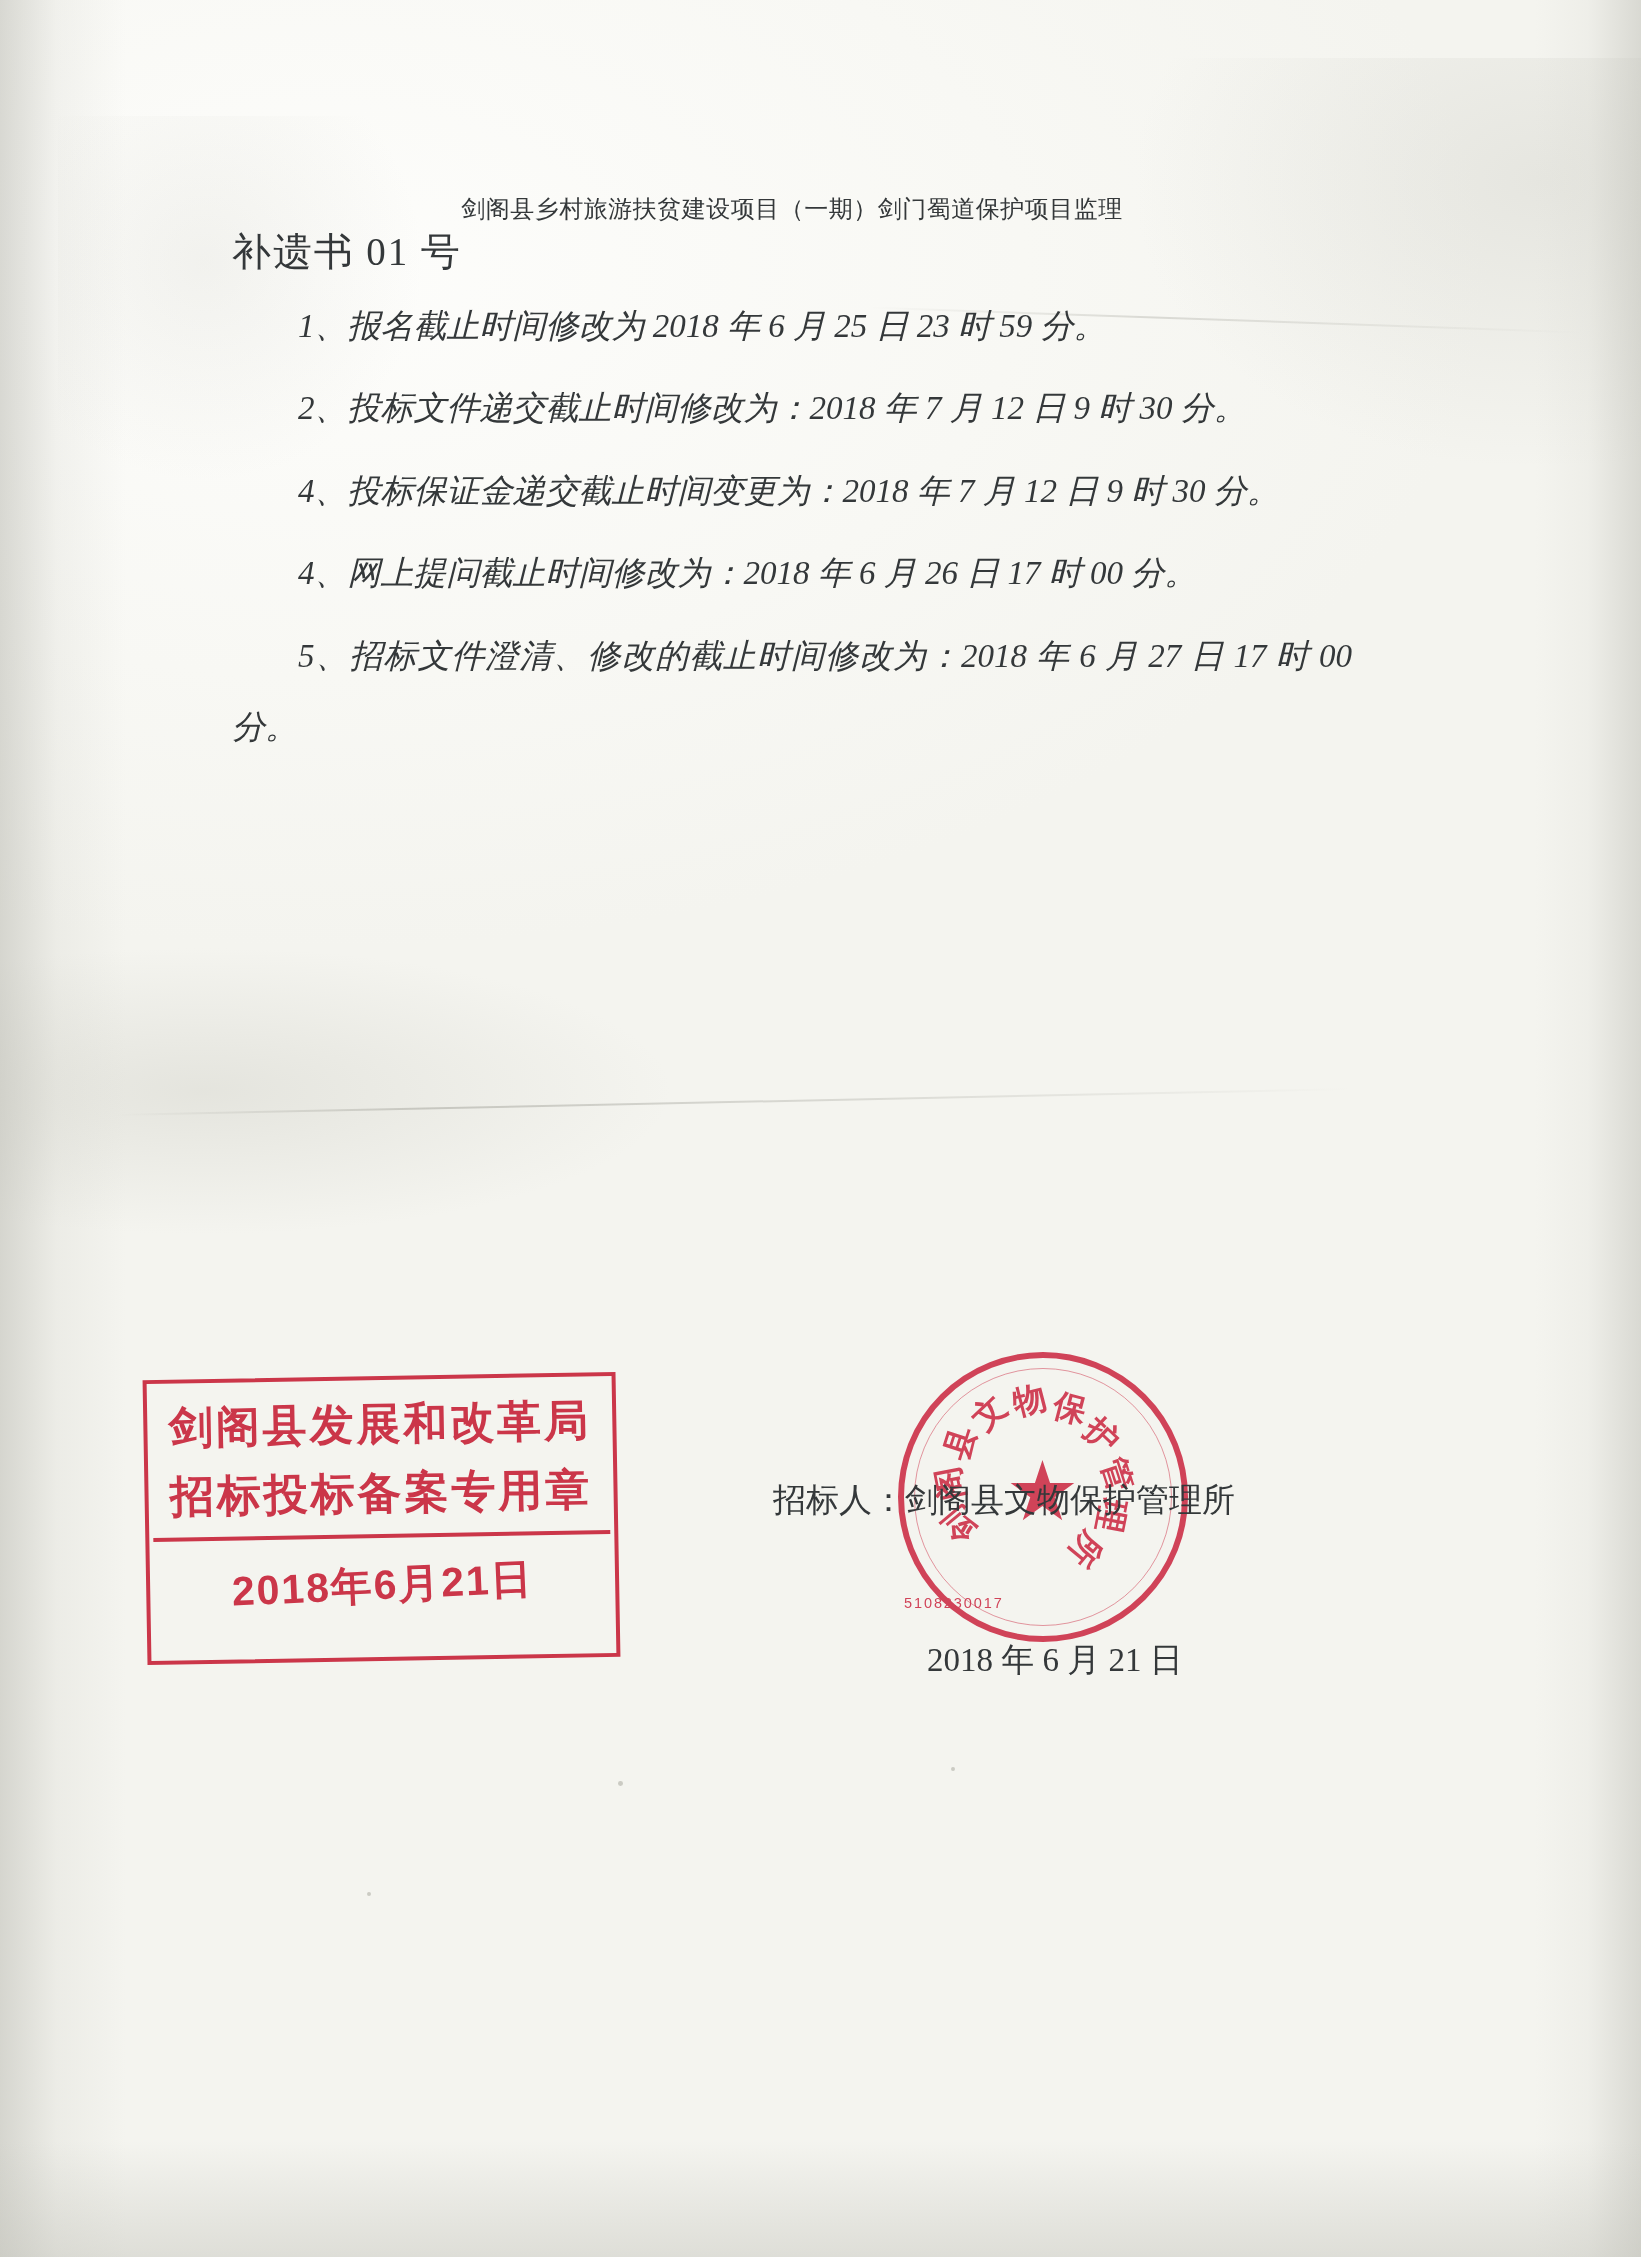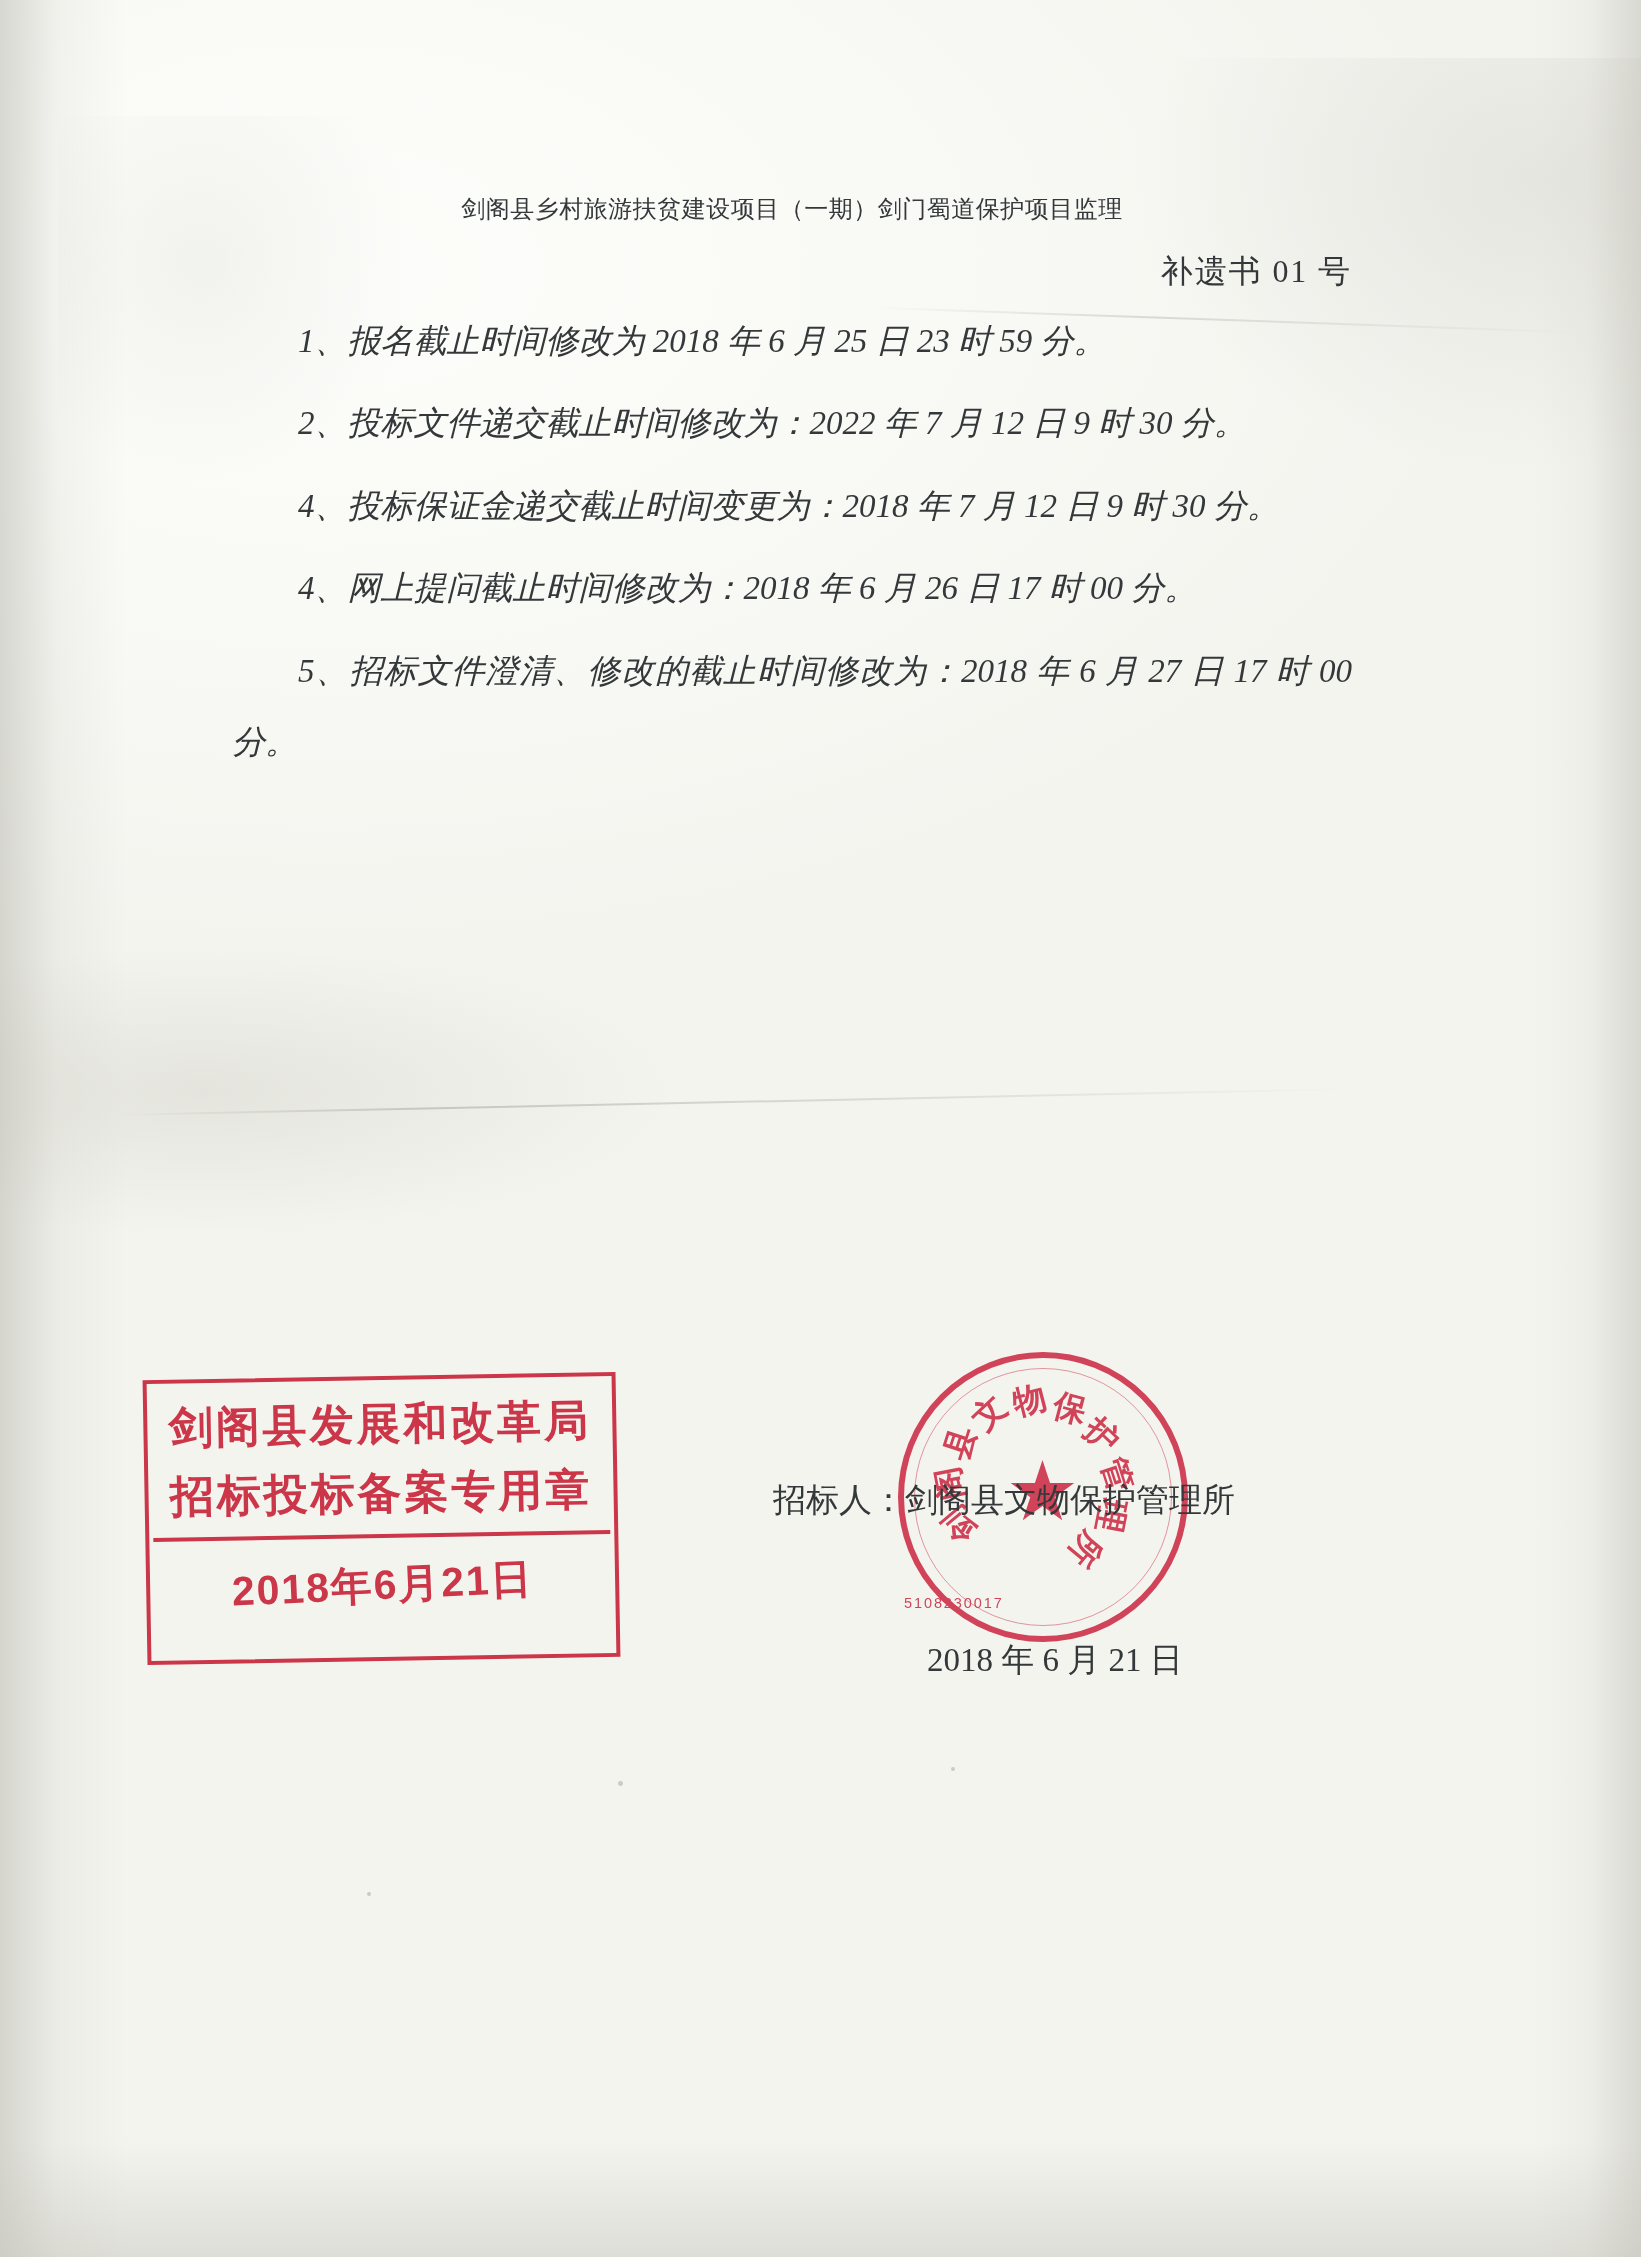--- a/index.html
+++ b/index.html
@@ -86,23 +86,22 @@
   }
 
   .title-line1 {
     font-size: 24px;
     letter-spacing: 0.5px;
     text-align: center;
     white-space: nowrap;
     color: #34383a;
   }
   .title-line2 {
-    font-size: 32px;
-    text-align: right;
-    margin-top: 25px;
+    font-size: 39px;
+    text-align: left;
     letter-spacing: 1.9px;
     color: #34383a;
   }
 
   .salutation {
     margin-top: 114px;
     font-size: 34px;
     color: #34383a;
   }
 
@@ -270,21 +269,21 @@
   <div class="speck" style="left:618px; top:1781px; width:4.8px; height:4.8px;"></div>
   <div class="speck" style="left:951px; top:1767px; width:3.9px; height:3.9px;"></div>
   <div class="speck" style="left:367px; top:1892px; width:3.9px; height:3.9px;"></div>
 
   <div class="doc">
     <div class="title-line1">剑阁县乡村旅游扶贫建设项目（一期）剑门蜀道保护项目监理</div>
     <div class="title-line2">补遗书 01 号</div>
 
 
     <div class="para">1、报名截止时间修改为 2018 年 6 月 25 日 23 时 59 分。</div>
-    <div class="para justify-wide">2、投标文件递交截止时间修改为：2022 年 7 月 12 日 9 时 30 分。</div>
+    <div class="para justify-wide">2、投标文件递交截止时间修改为：2018 年 7 月 12 日 9 时 30 分。</div>
     <div class="para justify-wide">4、投标保证金递交截止时间变更为：2018 年 7 月 12 日 9 时 30 分。</div>
     <div class="para justify-wide">4、网上提问截止时间修改为：2018 年 6 月 26 日 17 时 00 分。</div>
     <div class="para justify-wide">5、招标文件澄清、修改的截止时间修改为：2018 年 6 月 27 日 17 时 00 分。</div>
   </div>
 
   <div class="sign-area">
 
     <div class="red-stamp-rect">
       <div class="st-line st1">剑阁县发展和改革局</div>
       <div class="st-line st2">招标投标备案专用章</div>

